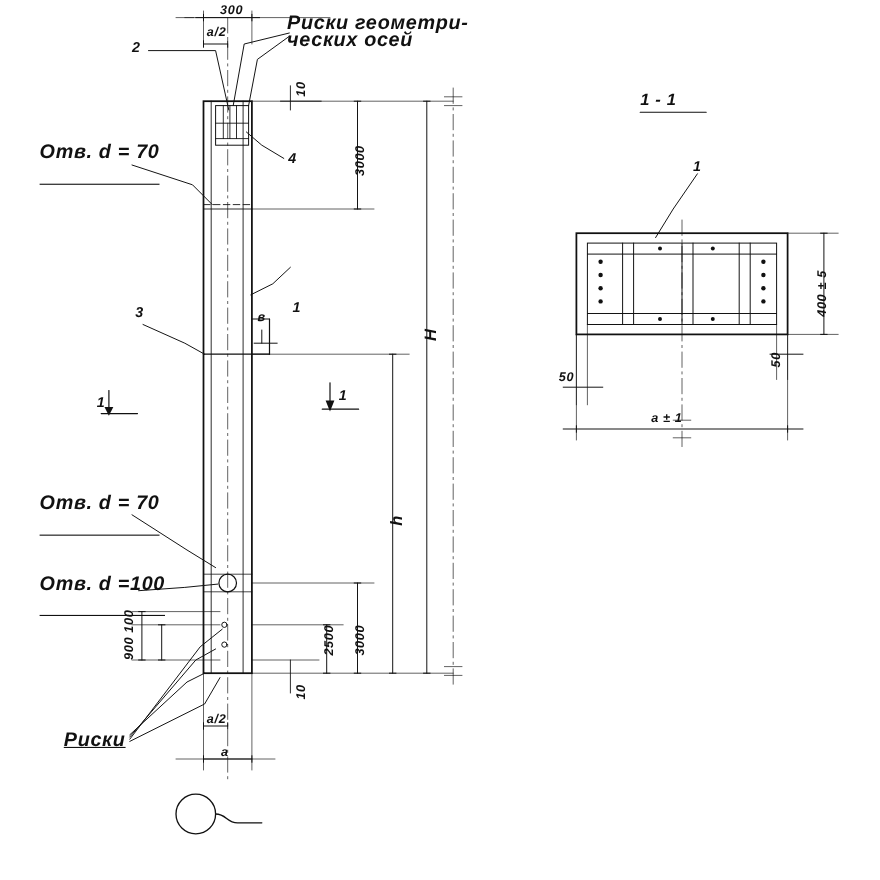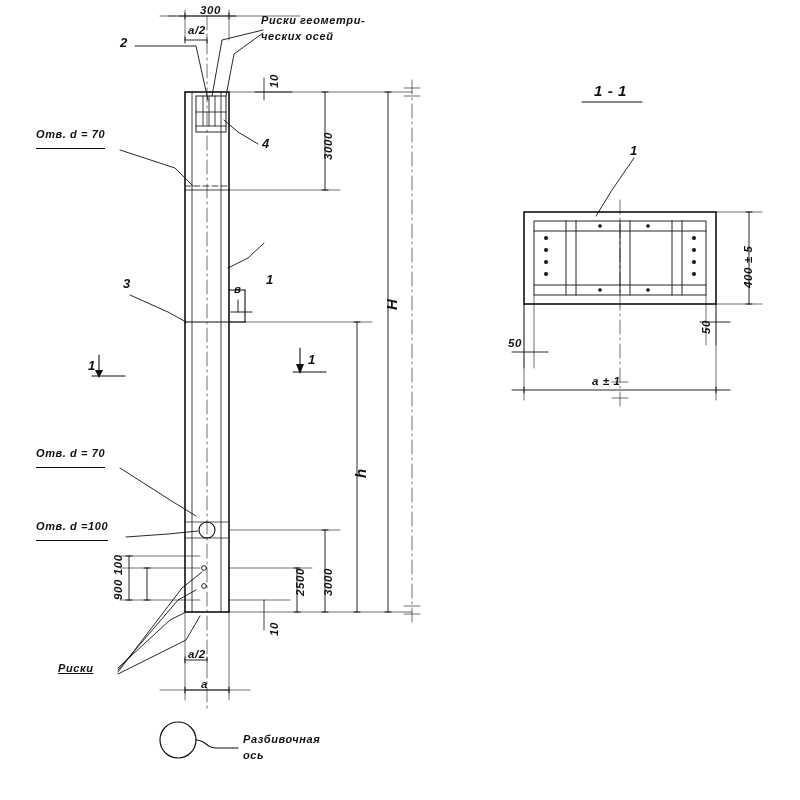--- a/index.html
+++ b/index.html
@@ -18,42 +18,42 @@
   svg.drawing {
     position: absolute;
     left: 0;
     top: 0;
     width: 800px;
     height: 800px;
   }
   .lbl {
     position: absolute;
     font-family: "Liberation Sans", sans-serif;
-    font-size: 11px;
+    font-size: 18px;
     color: #111111;
     white-space: pre;
     letter-spacing: 0.6px;
     font-style: italic;
     font-weight: 600;
   }
   .lbl.small {
     font-size: 11.5px;
   }
   .lbl.rot {
     transform-origin: left top;
   }
   .rot90 { transform: rotate(-90deg); }
   .num {
     font-style: italic;
     font-weight: 700;
     font-size: 13px;
   }
   .underlined {
     border-bottom: 1.2px solid #111;
-    padding-bottom: 8px;
+    padding-bottom: 18px;
   }
 </style>
 </head>
 <body>
 
 <div id="sheet">
 
   <svg class="drawing" viewBox="0 0 800 800">
     <g stroke="#111111" fill="none" stroke-width="1.1" stroke-linecap="round">
 
@@ -245,22 +245,20 @@
   <div class="lbl num" style="left:123px; top:276px;">3</div>
 
   <div class="lbl underlined" style="left:36px; top:128px;">Отв. d = 70</div>
 
   <div class="lbl underlined" style="left:36px; top:447px;">Отв. d = 70</div>
 
   <div class="lbl underlined" style="left:36px; top:520px;">Отв. d =100</div>
 
   <div class="lbl" style="left:58px; top:662px;text-decoration:underline;">Риски</div>
 
-  <div class="lbl" style="left:243px; top:731px; line-height:16px;">Разбивочная
-ось</div>
 
   <div class="lbl small" style="left:188px; top:4px;margin-left:12px;">300</div>
 
   <div class="lbl small" style="left:188px; top:24px;">a/2</div>
 
   <div class="lbl small rot rot90" style="left:268px; top:88px;">10</div>
 
   <div class="lbl small rot rot90" style="left:322px; top:160px;">3000</div>
 
   <div class="lbl rot rot90 num" style="left:383px; top:310px; font-size:15px;">H</div>
@@ -278,21 +276,21 @@
   <div class="lbl small" style="left:188px; top:648px;">a/2</div>
 
   <div class="lbl small" style="left:201px; top:678px;">a</div>
 
   <div class="lbl small" style="left:234px; top:283px;">в</div>
 
   <div class="lbl num" style="left:88px; top:358px;">1</div>
 
   <div class="lbl num" style="left:308px; top:352px;">1</div>
 
-  <div class="lbl num" style="left:582px; top:82px; font-size:15px;margin-left:12px;">1 - 1</div>
+  <div class="lbl num" style="left:582px; top:82px; font-size:15px;">1 - 1</div>
 
   <div class="lbl num" style="left:630px; top:143px;">1</div>
 
   <div class="lbl small rot rot90" style="left:742px; top:288px;">400 ± 5</div>
 
   <div class="lbl small rot rot90" style="left:700px; top:334px;">50</div>
 
   <div class="lbl small" style="left:508px; top:337px;">50</div>
 
   <div class="lbl small" style="left:592px; top:375px;">a ± 1</div>

